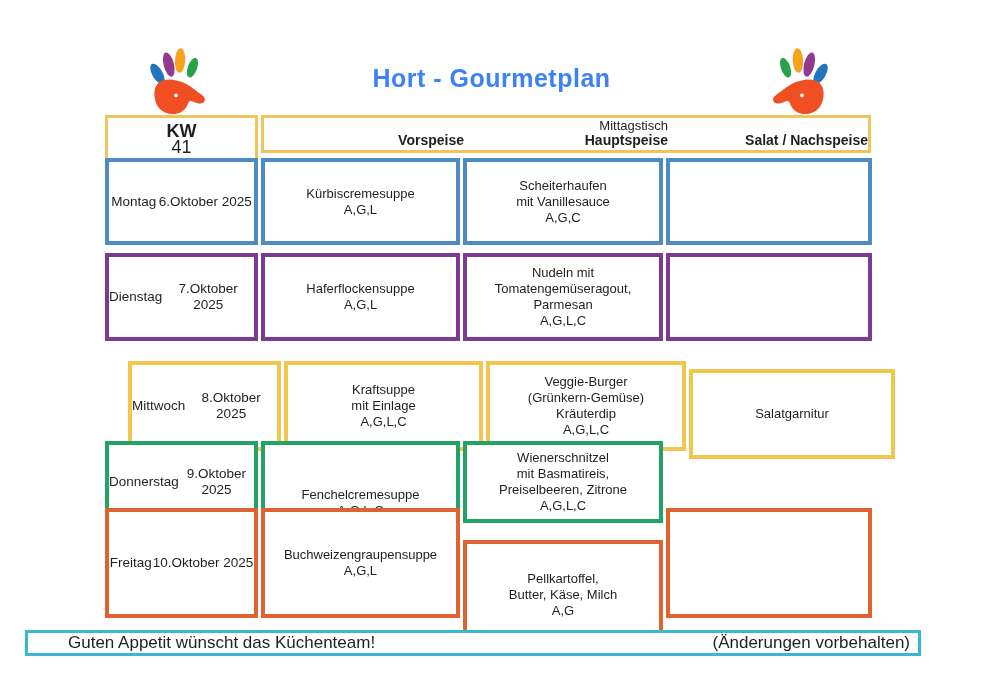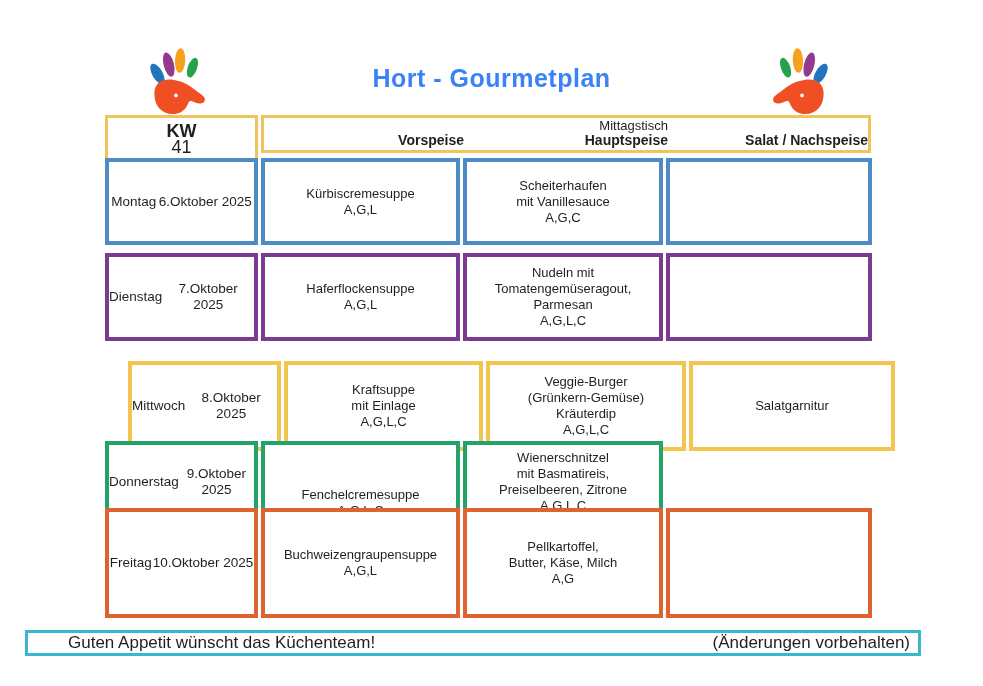--- a/index.html
+++ b/index.html
@@ -147,21 +147,21 @@
       <div class="t">Kraftsuppe
 mit Einlage
 A,G,L,C</div>
     </div>
     <div class="cell haupt-cell" style="border-color: rgb(242, 197, 79);">
       <div class="t">Veggie-Burger
 (Grünkern-Gemüse)
 Kräuterdip
 A,G,L,C</div>
     </div>
-    <div class="cell salat-cell" style="border-color: rgb(242, 197, 79);">
+    <div class="cell salat-cell" style="border-color: rgb(242, 197, 79); margin-top: 8px;">
       <div class="t">Salatgarnitur</div>
     </div>
   </div>
 
   <div class="row r3">
     <div class="cell day-cell" style="border-color: rgb(35, 163, 104);">
       <div>Donnerstag</div>
       <div>9.Oktober 2025</div>
     </div>
     <div class="cell vor-cell" style="border-color: rgb(35, 163, 104); align-items: flex-end;">
@@ -178,21 +178,21 @@
 
   <div class="row r4">
     <div class="cell day-cell" style="border-color: rgb(222, 99, 48);">
       <div>Freitag</div>
       <div>10.Oktober 2025</div>
     </div>
     <div class="cell vor-cell" style="border-color: rgb(222, 99, 48);">
       <div class="t">Buchweizengraupensuppe
 A,G,L</div>
     </div>
-    <div class="cell haupt-cell" style="border-color: rgb(222, 99, 48);">
+    <div class="cell haupt-cell" style="border-color: rgb(222, 99, 48); margin-top: 32px;">
       <div class="t">Pellkartoffel,
 Butter, Käse, Milch
 A,G</div>
     </div>
     <div class="cell salat-cell" style="border-color: rgb(222, 99, 48);">
       <div class="t"></div>
     </div>
   </div>
 
   <div class="footer" style="border-color: rgb(57, 183, 207);">

